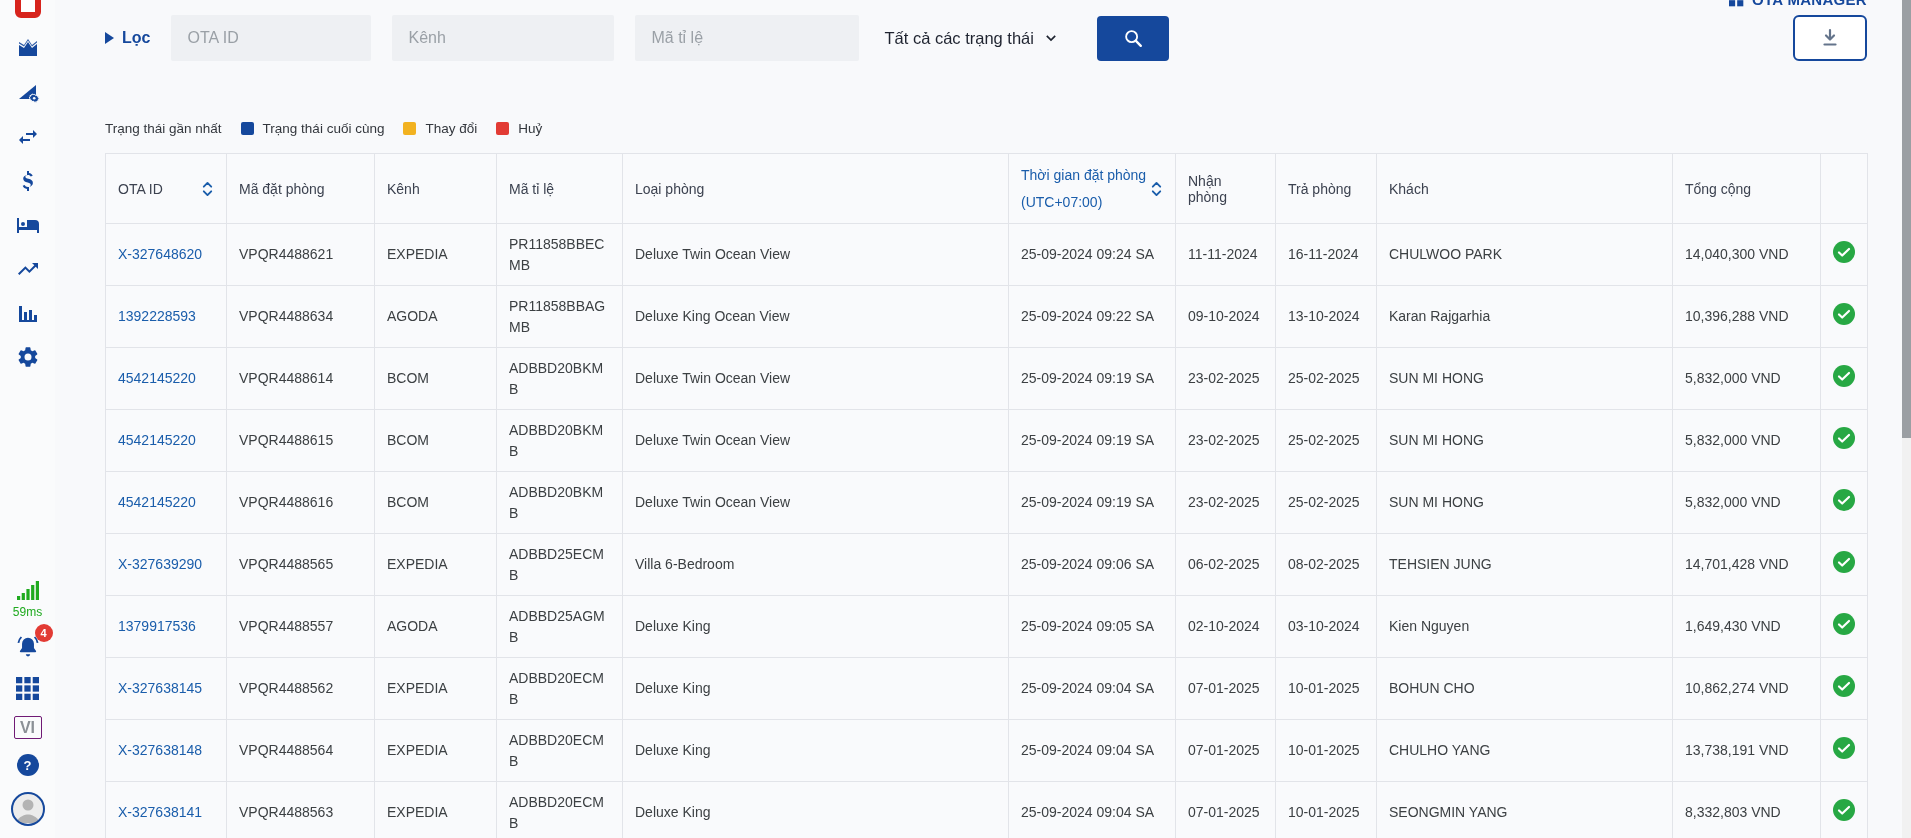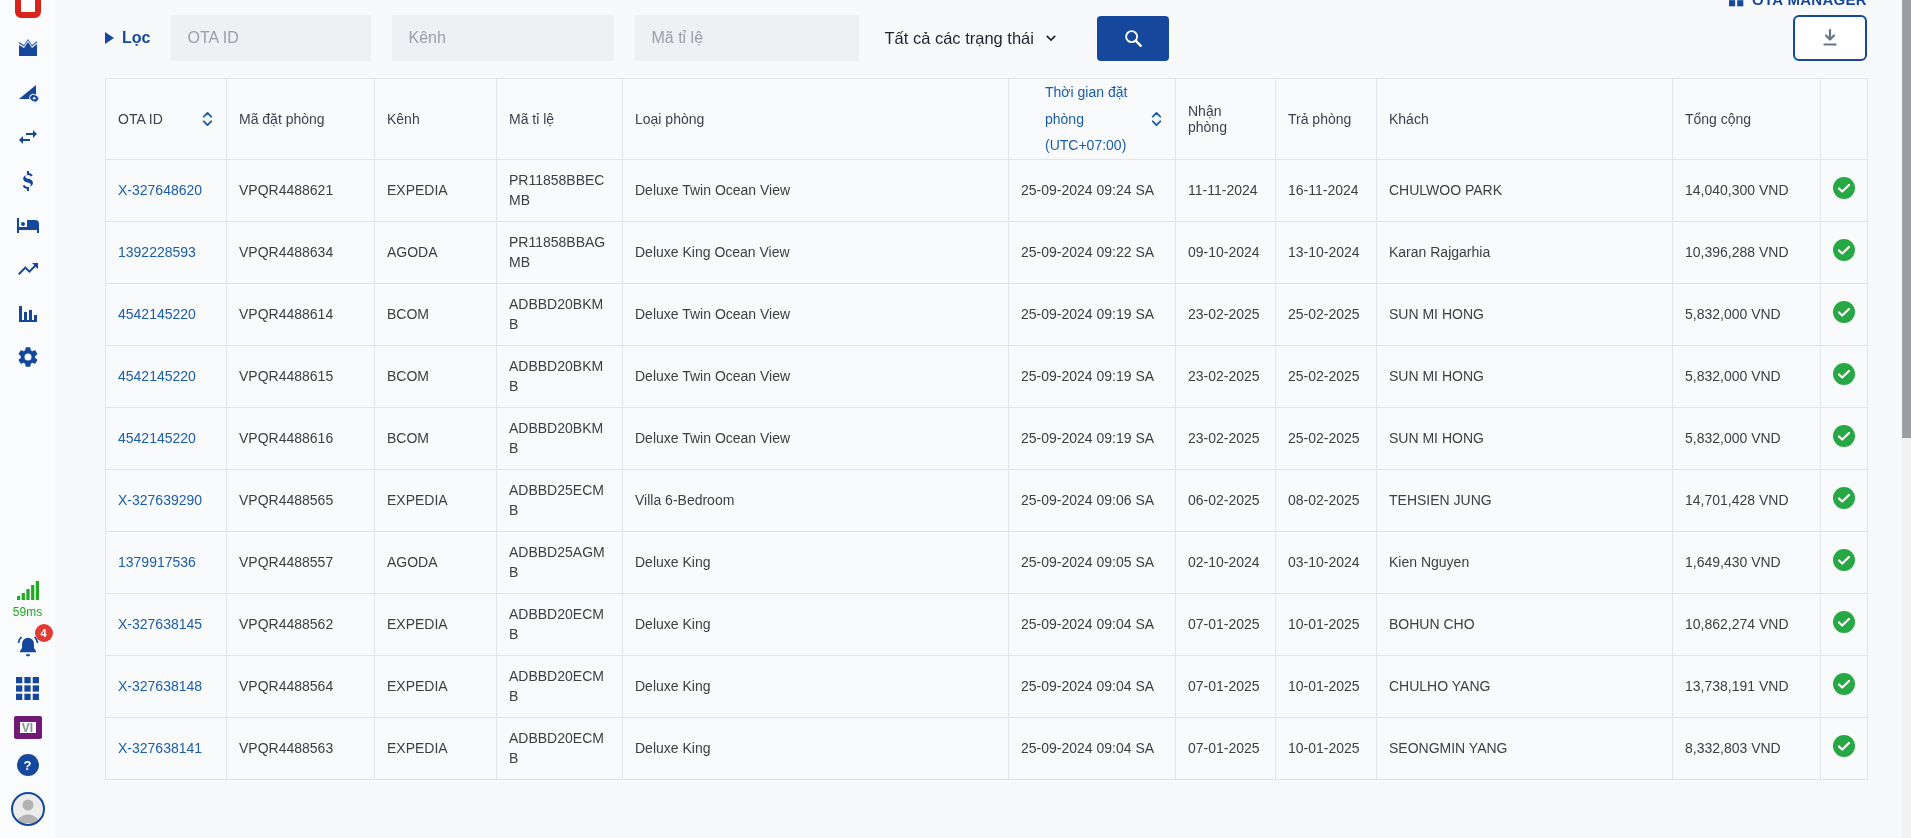--- a/index.html
+++ b/index.html
@@ -12,21 +12,21 @@
   
   .sidebar { position:absolute; left:0; top:0; width:55px; height:838px; background:#fafbfc; display:flex; flex-direction:column; align-items:center; z-index:5; }
   .sb-top { display:flex; flex-direction:column; align-items:center; gap:18px; margin-top:-8px; }
   .sb-top .sb-item, .sb-bottom .sb-item { width:26px; height:26px; display:flex; align-items:center; justify-content:center; cursor:pointer; }
   .logo-box { width:26px; height:26px; border:6px solid var(--logo-red); border-radius:6px; background:#fff; }
   .sb-bottom { margin-top:auto; display:flex; flex-direction:column; align-items:center; gap:15px; padding-bottom:11px; }
   .latency-wrap { display:flex; flex-direction:column; align-items:center; gap:3px; }
   .latency-text { font-size:12px; color:var(--latency-green); }
   .bell-wrap { position:relative; }
   .badge { position:absolute; top:-10px; right:-12px; min-width:18px; height:18px; border-radius:9px; background:var(--badge-red); color:#fff; font-size:11px; font-weight:700; display:flex; align-items:center; justify-content:center; padding:0 4px; }
-  .vi-box { width:28px; height:23px; border:6px solid #701a75; border-radius:2px; color:#8b9096; font-size:12px; font-weight:700; display:flex; align-items:center; justify-content:center; cursor:pointer; }
+  .vi-box { width:28px; height:23px; border:1px solid #701a75; border-radius:2px; color:#8b9096; font-size:16px; font-weight:700; display:flex; align-items:center; justify-content:center; cursor:pointer; }
   .help-circle { width:22px; height:22px; border-radius:50%; background:var(--primary); color:#fff; font-size:13px; font-weight:700; display:flex; align-items:center; justify-content:center; cursor:pointer; }
 
   
   .main { position:absolute; left:55px; top:0; right:20px; bottom:0; padding:0 24px 0 50px; }
 
   .brand { position:absolute; top:-9px; right:24px; display:flex; align-items:center; gap:8px; color:var(--primary); font-weight:700; font-size:15px; letter-spacing:.3px; }
 
   .filter-row { display:flex; align-items:center; margin-top:15px; height:46px; gap:21px; }
   .filter-toggle { display:flex; align-items:center; gap:8px; color:var(--primary); font-weight:700; font-size:16px; cursor:pointer; }
   .tri-right { width:0; height:0; border-top:6px solid transparent; border-bottom:6px solid transparent; border-left:9px solid var(--primary); }
@@ -44,21 +44,21 @@
   .sq-final { background:var(--primary); }
   .sq-change { background:var(--legend-change); }
   .sq-cancel { background:var(--legend-cancel); }
 
   
   table.booking { width:1762px; margin-top:17px; border-collapse:collapse; table-layout:fixed; background:#f9fafc; }
   .booking th, .booking td { border:1px solid #e2e4e9; padding:0 12px; text-align:left; vertical-align:middle; }
   .booking th { height:70px; font-weight:400; font-size:14px; color:#3c4250; }
   .booking td { height:62px; font-size:14px; color:#3c4043; line-height:1.45; }
   .th-flex { display:flex; align-items:center; justify-content:space-between; }
-  .time-header { color:var(--link);margin-left:24px; }
+  .time-header { color:var(--link); }
   .time-header .lines { line-height:1.9; }
   .link { color:var(--link); cursor:pointer; }
   .rate { display:inline-block; max-width:97px; word-break:break-all; }
   .status-cell { text-align:center !important; padding:0 !important; }
   .sort-icon { flex:0 0 auto; }
 
   
   .scrollbar-track { position:absolute; right:0; top:0; width:9px; height:838px; background:#f1f1f1; }
   .scrollbar-thumb { position:absolute; right:0; top:0; width:9px; height:438px; background:#9b9fa3; cursor:pointer; }
 </style>
@@ -211,20 +211,35 @@
     <div class="spacer"></div>
     <button class="download-btn">
       <svg width="24" height="24" viewBox="0 0 24 24" fill="none" stroke="#64748b" stroke-width="2.2" stroke-linecap="round" stroke-linejoin="round">
           <path d="M12 4v9"></path>
           <path d="M8 9.5l4 4 4-4"></path>
           <path d="M6.5 18.5h11"></path>
         </svg>
     </button>
   </div>
 
+  <div class="legend">
+    <span>Trạng thái gần nhất</span>
+    <span class="legend-item">
+      <span class="sq sq-final"></span>
+      <span>Trạng thái cuối cùng</span>
+    </span>
+    <span class="legend-item">
+      <span class="sq sq-change"></span>
+      <span>Thay đổi</span>
+    </span>
+    <span class="legend-item">
+      <span class="sq sq-cancel"></span>
+      <span>Huỷ</span>
+    </span>
+  </div>
 
   <table class="booking">
     <colgroup>
       <col style="width:121px">
         <col style="width:148px">
         <col style="width:122px">
         <col style="width:126px">
       <col style="width:386px">
         <col style="width:167px">
         <col style="width:100px">

